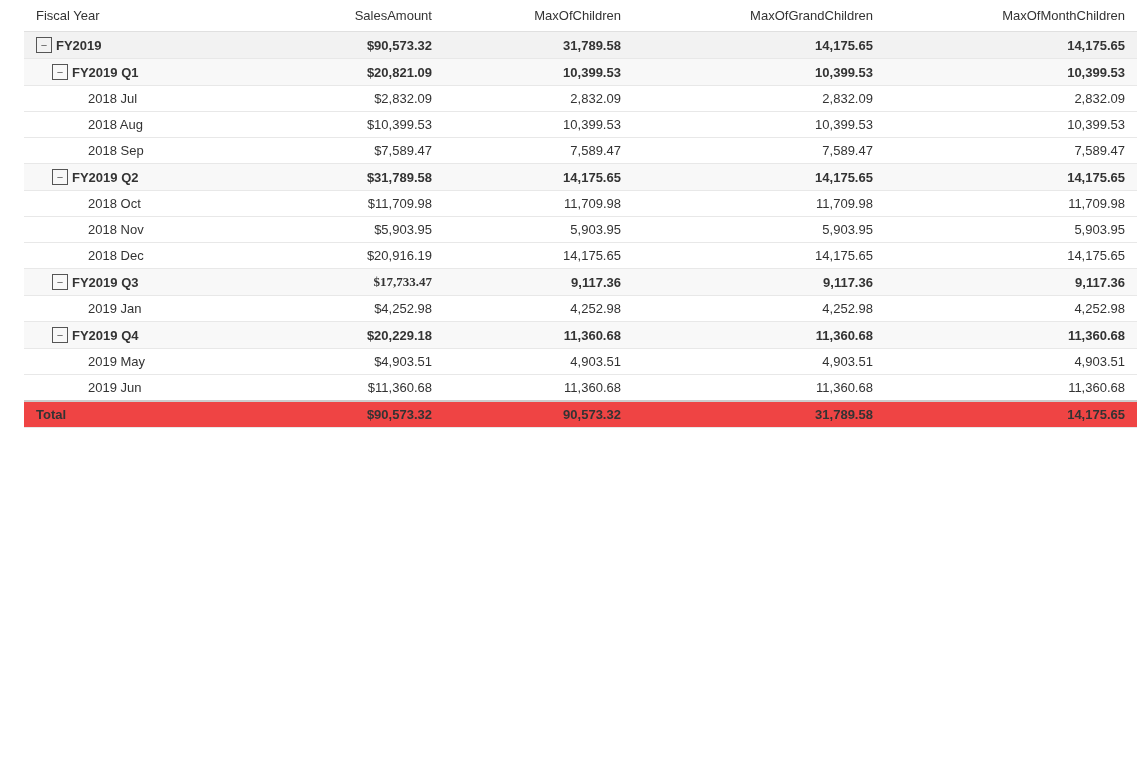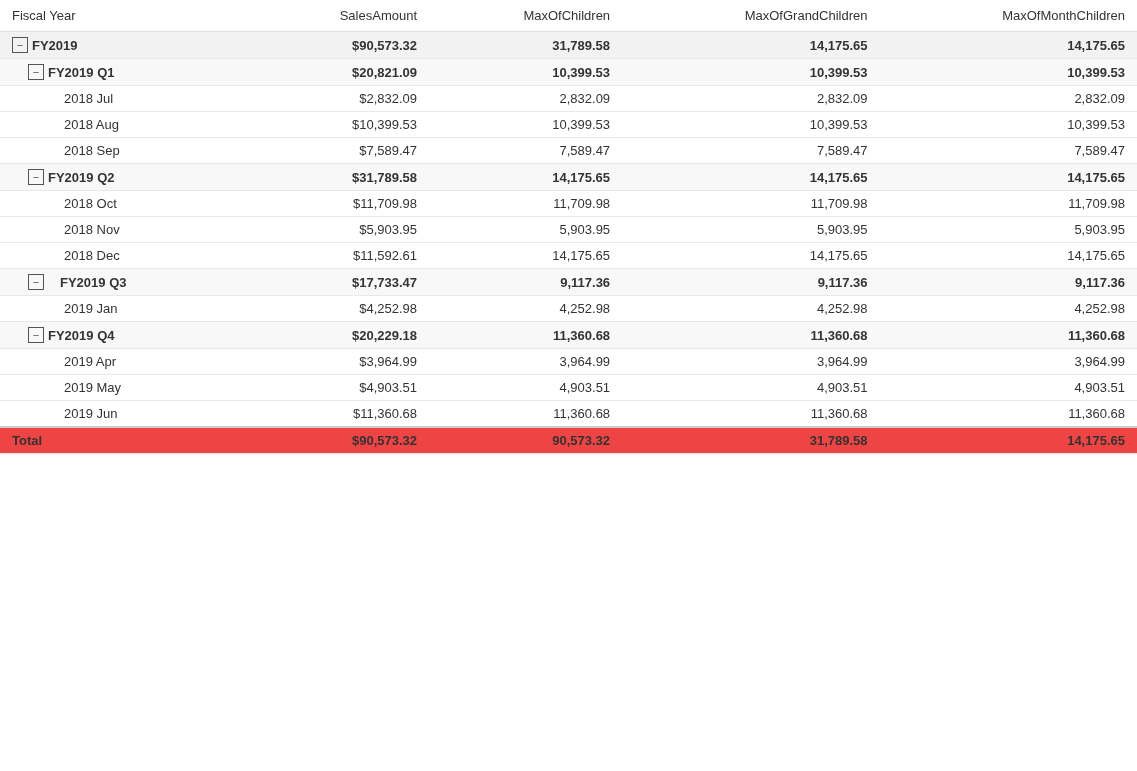--- a/index.html
+++ b/index.html
@@ -12,20 +12,21 @@
       font-family: 'Segoe UI', Arial, sans-serif;
       font-size: 13px;
       background: #fff;
       color: #333;
     }
 
     .table-container {
       width: 1137px;
       min-height: 771px;
       overflow: auto;
+      padding-left: 24px;
     }
 
     table {
       width: 100%;
       border-collapse: collapse;
       table-layout: fixed;
     }
 
     col.col-fiscal { width: 220px; }
     col.col-sales { width: 180px; }
@@ -213,33 +214,33 @@
           <td>5,903.95</td>
           <td>5,903.95</td>
           <td>5,903.95</td>
         </tr>
         <tr class="row-month">
           <td style="padding-left: 64px;">
             <div class="cell-content">
               <span>2018 Dec</span>
             </div>
           </td>
-          <td>$11,592.61</td>
+          <td>$20,916.19</td>
           <td>14,175.65</td>
           <td>14,175.65</td>
           <td>14,175.65</td>
         </tr>
         <tr class="row-quarter">
           <td style="padding-left: 28px;">
             <div class="cell-content">
               <span class="expand-icon">−</span>
-              <span style="font-weight: 700; margin-left: 12px;">FY2019 Q3</span>
-            </div>
-          </td>
-          <td style="font-weight: 700;">$17,733.47</td>
+              <span style="font-weight: 700;">FY2019 Q3</span>
+            </div>
+          </td>
+          <td style="font-weight: 700; font-family: Liberation Serif, serif;">$17,733.47</td>
           <td style="font-weight: 700;">9,117.36</td>
           <td style="font-weight: 700;">9,117.36</td>
           <td style="font-weight: 700;">9,117.36</td>
         </tr>
         <tr class="row-month">
           <td style="padding-left: 64px;">
             <div class="cell-content">
               <span>2019 Jan</span>
             </div>
           </td>
@@ -256,31 +257,20 @@
             </div>
           </td>
           <td style="font-weight: 700;">$20,229.18</td>
           <td style="font-weight: 700;">11,360.68</td>
           <td style="font-weight: 700;">11,360.68</td>
           <td style="font-weight: 700;">11,360.68</td>
         </tr>
         <tr class="row-month">
           <td style="padding-left: 64px;">
             <div class="cell-content">
-              <span>2019 Apr</span>
-            </div>
-          </td>
-          <td>$3,964.99</td>
-          <td>3,964.99</td>
-          <td>3,964.99</td>
-          <td>3,964.99</td>
-        </tr>
-        <tr class="row-month">
-          <td style="padding-left: 64px;">
-            <div class="cell-content">
               <span>2019 May</span>
             </div>
           </td>
           <td>$4,903.51</td>
           <td>4,903.51</td>
           <td>4,903.51</td>
           <td>4,903.51</td>
         </tr>
         <tr class="row-month">
           <td style="padding-left: 64px;">

